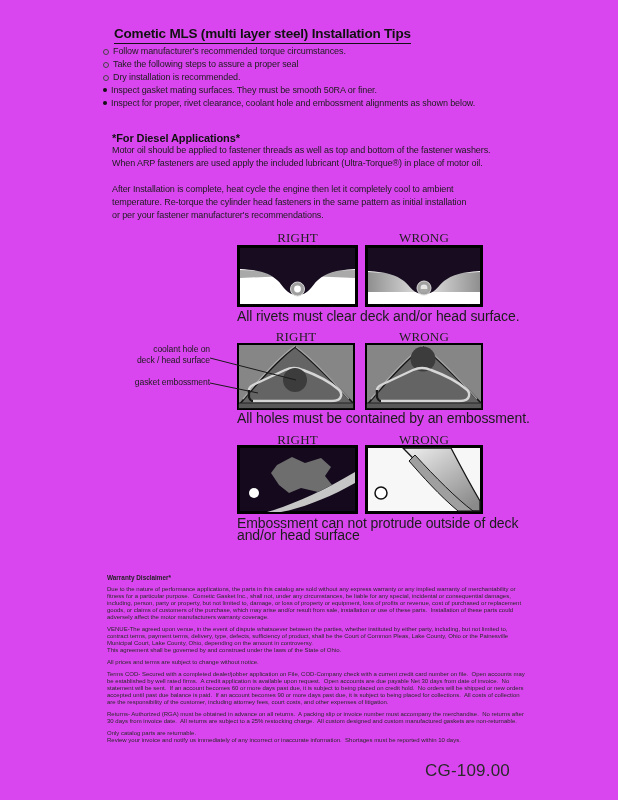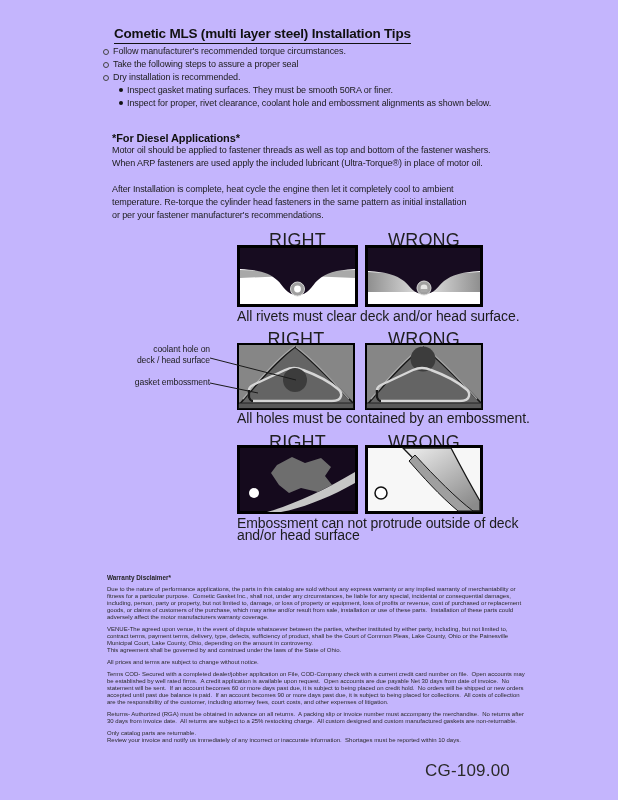--- a/index.html
+++ b/index.html
@@ -1,39 +1,39 @@
 <!DOCTYPE html>
 <html><head>
 <meta charset="utf-8">
 <style>
   html,body { margin:0; padding:0; background:#ffffff; }
   .page {
-    position:relative; width:618px; height:800px; background:#c4b5fd;
+    position:relative; width:618px; height:800px; background:#d946ef;
     font-family:"Liberation Sans", sans-serif; color:#1c1c1c; overflow:hidden;
   }
   .abs { position:absolute; }
   .title {
     font-size:13.5px; font-weight:bold; letter-spacing:-0.2px;
     border-bottom:1.5px solid #111; padding-bottom:2px; display:inline-block;
     color:#111;
   }
   .body-txt { font-size:9px; line-height:13px; letter-spacing:-0.1px; color:#1c1c1c; }
   .pre { white-space:pre; }
   .bullet-row { display:flex; align-items:flex-start; }
   .obull {
     width:4px; height:4px; border:1px solid #444; border-radius:50%;
     margin:4px 4px 0 0; flex:0 0 auto;
   }
   .fbull {
     width:4px; height:4px; background:#111; border-radius:50%;
     margin:4px 4px 0 0; flex:0 0 auto;
   }
-  .sub { margin-left:16px; }
+  .sub { }
   .diesel-head { font-size:11px; font-weight:bold; letter-spacing:-0.1px; color:#111; }
-  .fig-label { font-size:18px; color:#1f1f1f; text-align:center; letter-spacing:0.2px; }
+  .fig-label { font-size:13px; color:#1f1f1f; text-align:center; letter-spacing:0.2px;font-family:Liberation Serif, serif; }
   .fig-caption { font-size:14px; line-height:11.5px; letter-spacing:-0.1px; color:#1c1c1c; }
   .callout { font-size:8.6px; line-height:10.5px; text-align:right; letter-spacing:-0.1px; color:#1c1c1c; }
   .legal { width:412px; font-size:6px; line-height:7px; color:#2a2a2a; letter-spacing:0; }
   .legal .lh { font-size:6.4px; font-weight:bold; margin:0 0 5px 0; color:#1f1f1f; }
   .legal p { margin:0 0 5px 0; }
   .pagenum { font-size:17px; color:#2a2a2a; letter-spacing:0.2px;margin-left:38px; }
   svg { display:block; }
 </style>
 </head>
 <body>

